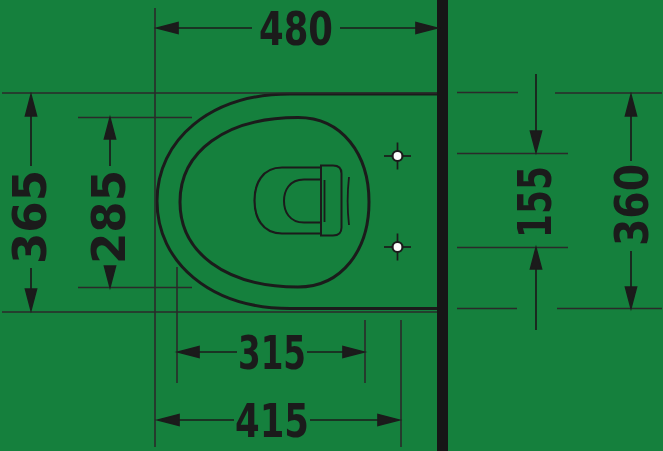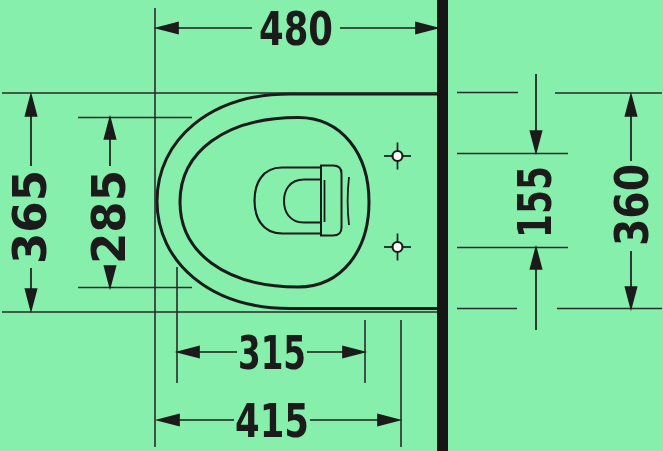--- a/index.html
+++ b/index.html
@@ -1,16 +1,16 @@
 <!DOCTYPE html>
 <html><head>
 <meta charset="utf-8">
 <style>
   html,body{margin:0;padding:0;background:#fcfdfb;}
-  .stage{position:relative;width:663px;height:451px;background:#86efac;overflow:hidden;}
+  .stage{position:relative;width:663px;height:451px;background:#15803d;overflow:hidden;}
   svg{display:block;}
   .dim-text{
     font-family:"DejaVu Sans","Liberation Sans",sans-serif;
     font-weight:bold;
     font-size:47px;
     fill:#1b1b1b;
   }
 </style>
 </head>
 <body>

